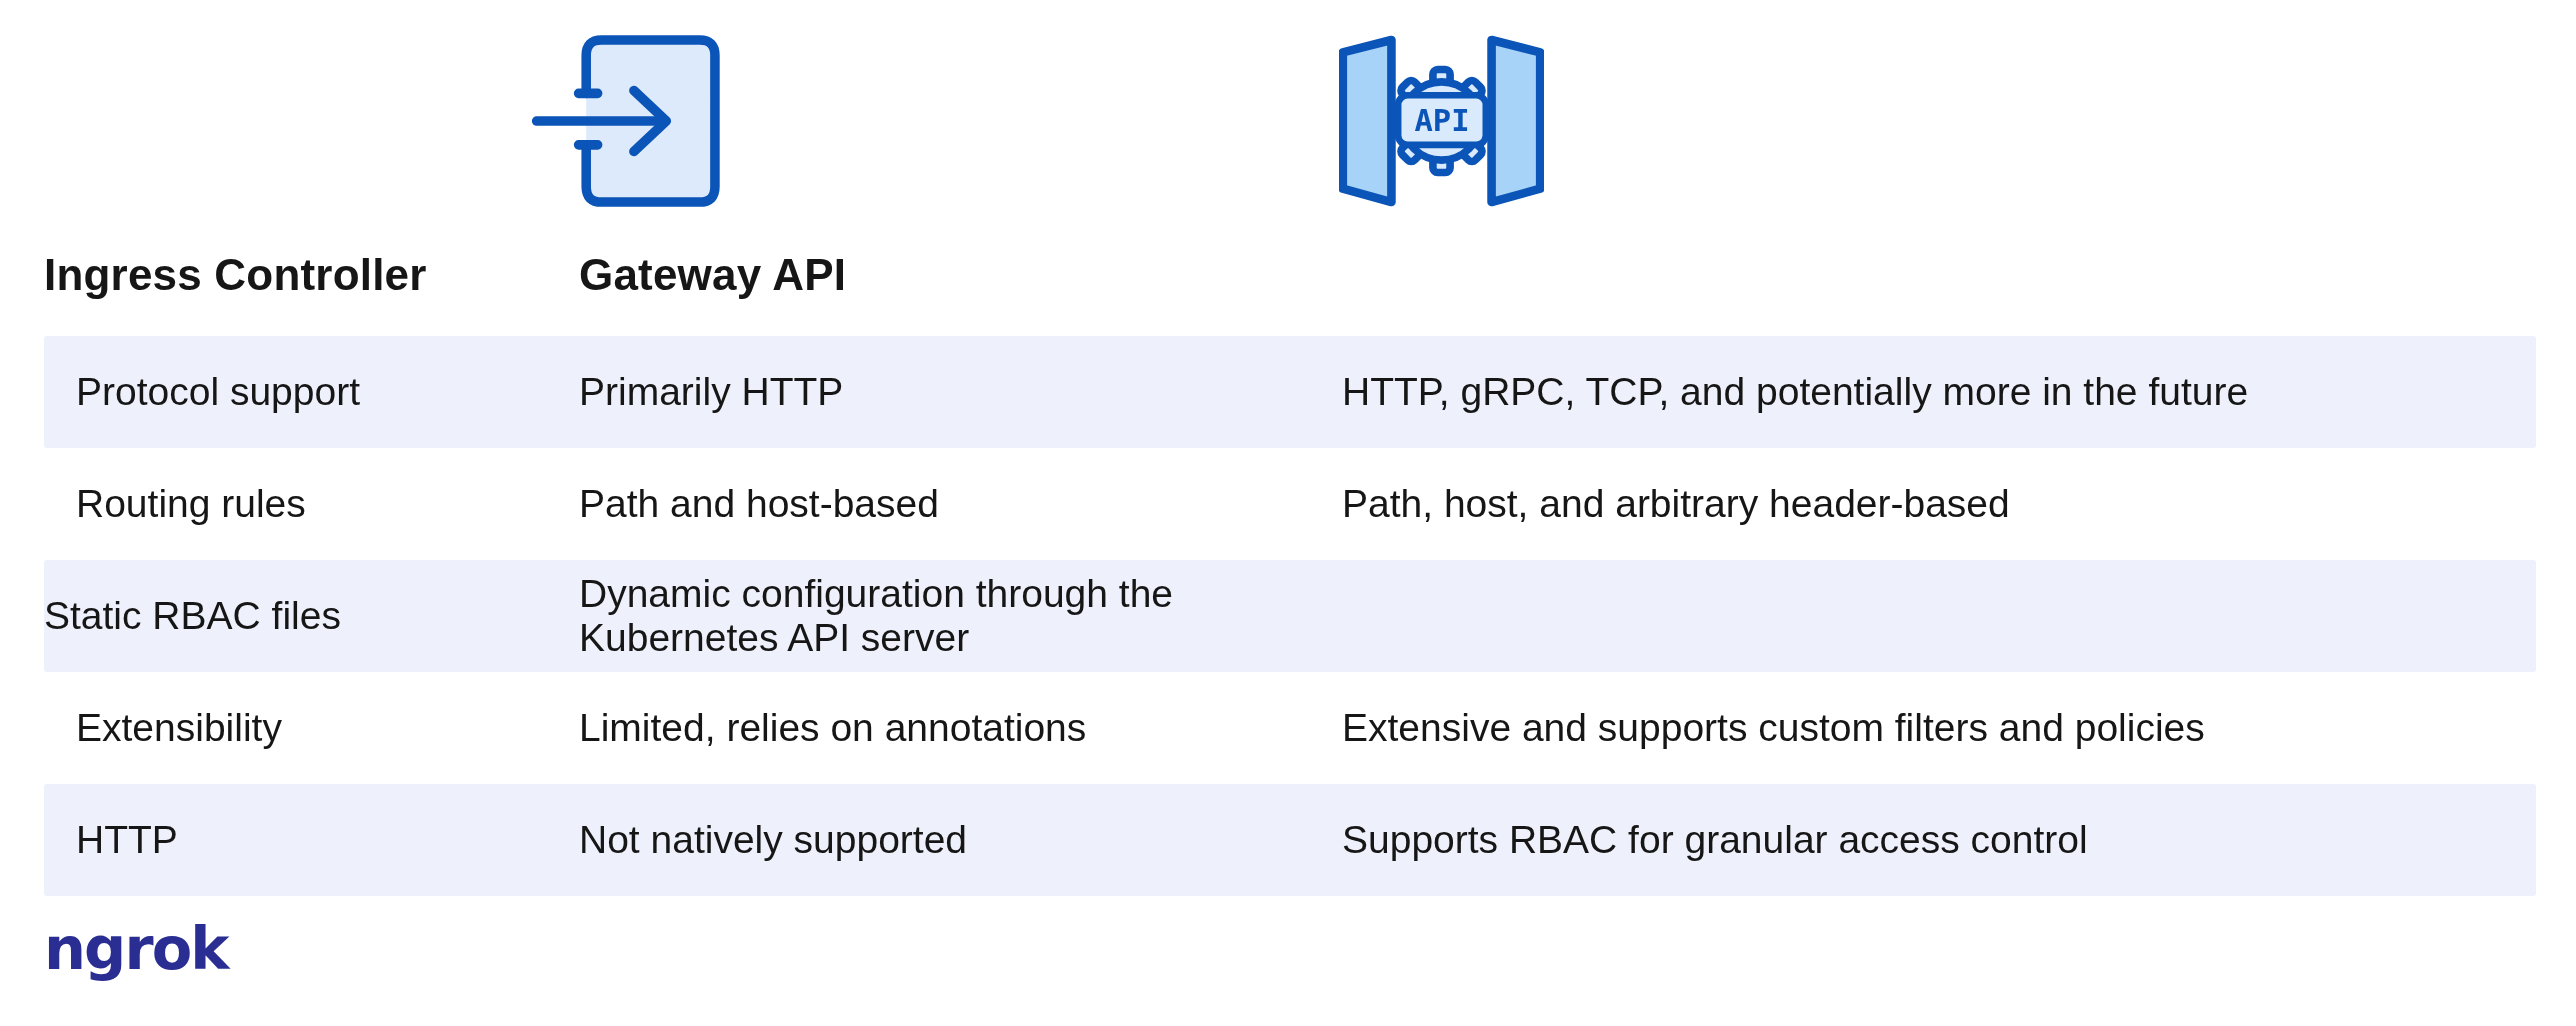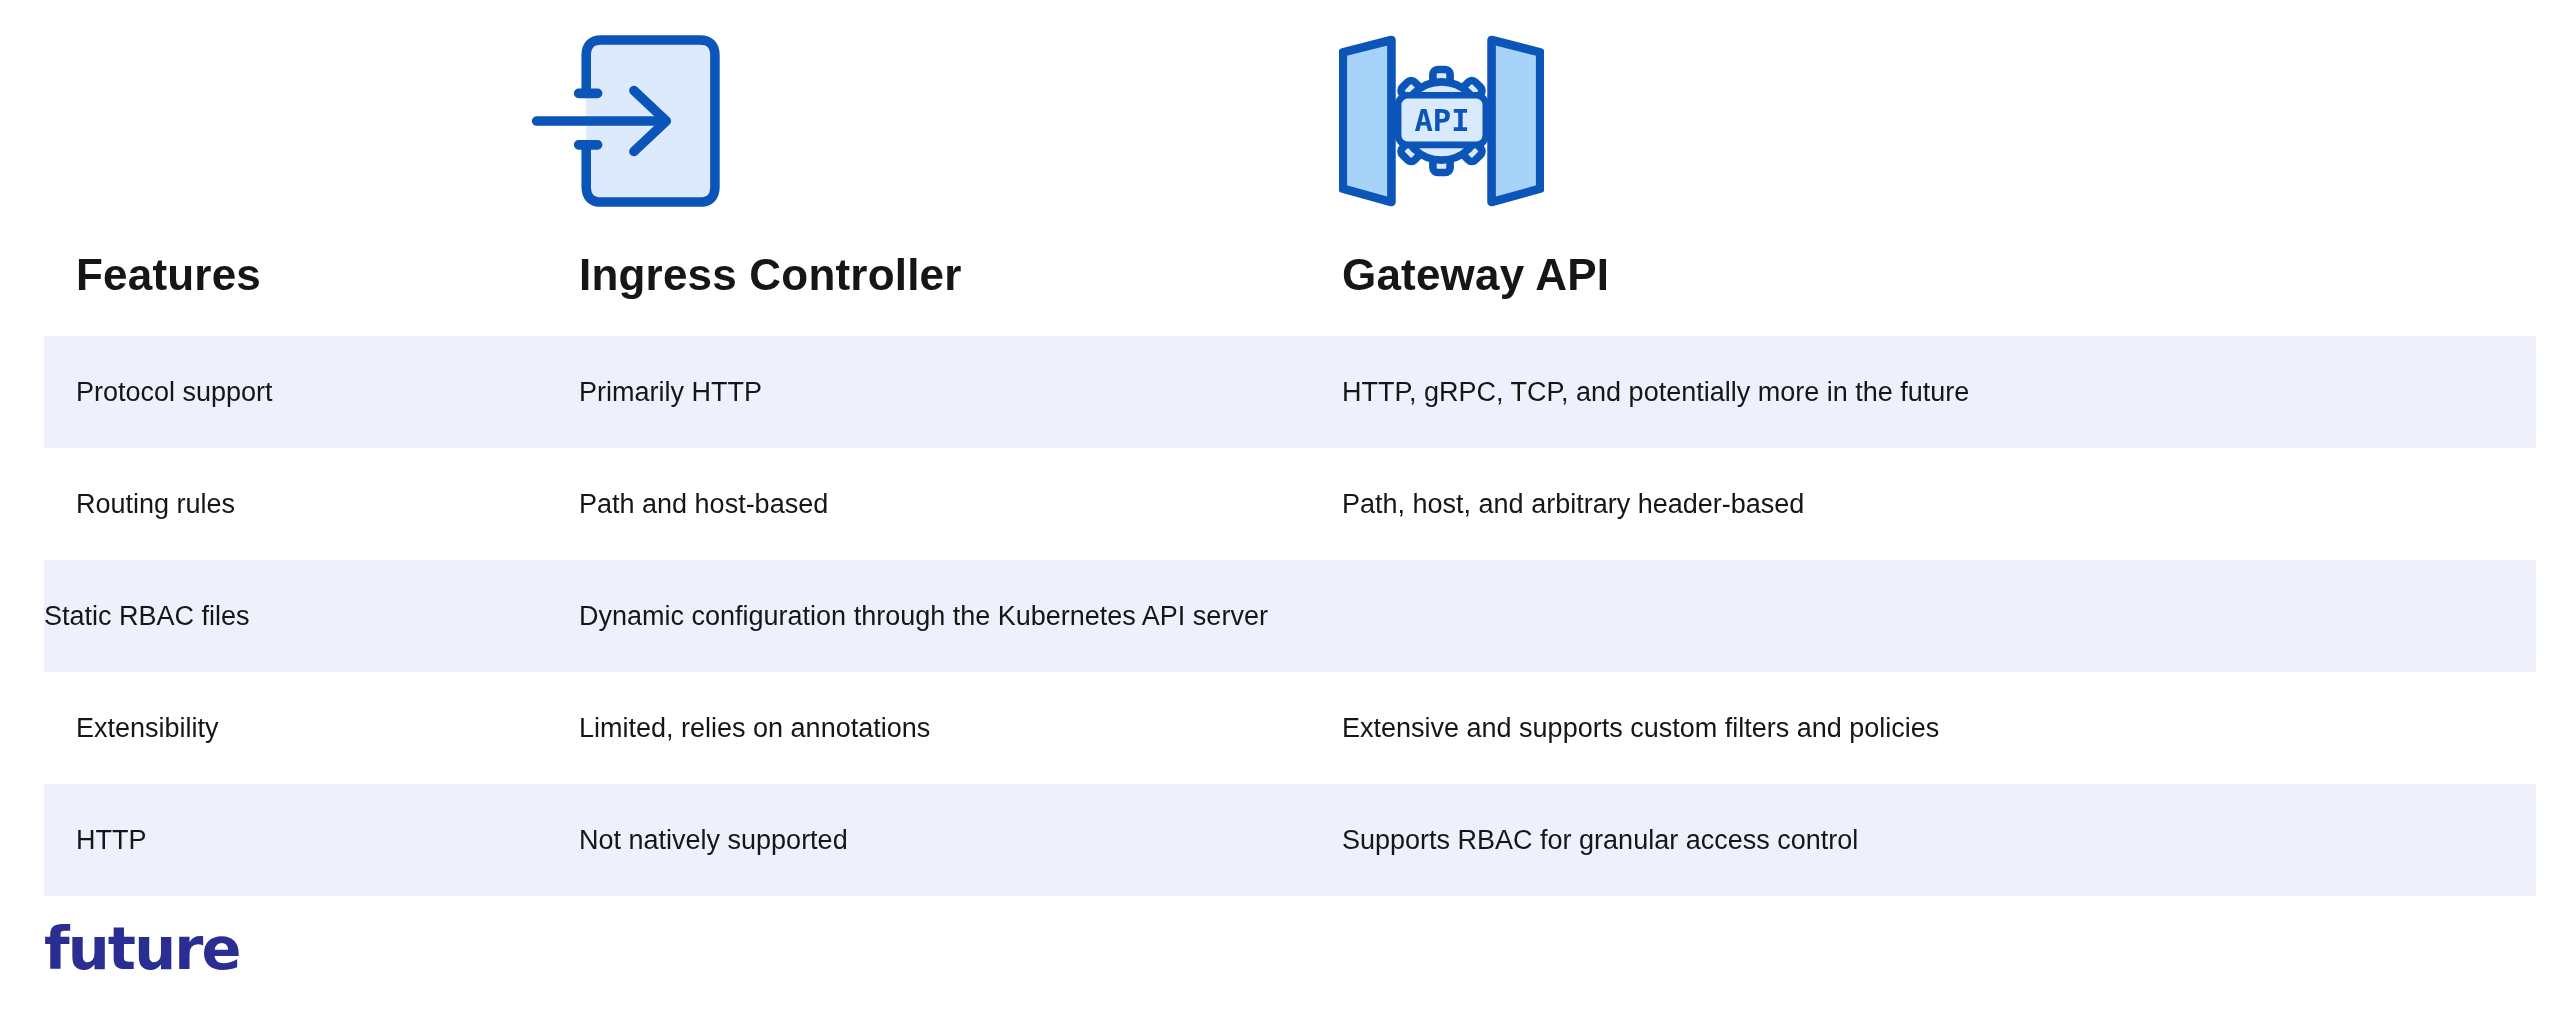--- a/index.html
+++ b/index.html
@@ -19,21 +19,21 @@
   .headers {
     position: absolute; left: 44px; top: 239px; width: 2492px; height: 71px;
     display: grid; grid-template-columns: 535px 763px 1fr; align-items: center;
     font-size: 44px; font-weight: 700; letter-spacing: 0.2px;
   }
   .headers .cell-feature { padding-left: 32px; }
 
   .table { position: absolute; left: 44px; top: 336px; width: 2492px; }
   .row {
     display: grid; grid-template-columns: 535px 763px 1fr;
-    height: 112px; align-items: center; font-size: 27px;
+    height: 112px; align-items: center; font-size: 39px;
   }
   .row.shaded { background: #EEF1FB; border-radius: 2.9px; }
   .row .cell-feature { padding-left: 32px; }
 
   .logo {
     position: absolute; left: 44px; top: 919px;
     font-family: "DejaVu Sans", sans-serif;
     font-size: 59px; font-weight: 800; letter-spacing: -1.9px;
     color: #2A2E92; line-height: 1;
   }
@@ -73,21 +73,20 @@
         <polygon points="4,20 55,7 55,177 4,163"></polygon>
         <polygon points="211,20 160,7 160,177 211,163"></polygon>
       </g>
 
       <rect x="62" y="65" width="92" height="52" rx="10" fill="#D9EAFC" stroke="#0B54B8" stroke-width="7"></rect>
       <text x="108" y="102" text-anchor="middle" font-family="DejaVu Sans Mono, monospace" font-size="32" font-weight="bold" fill="#0B54B8">API</text>
     </svg>
   </div>
 
   <div class="headers">
-    <div class="cell-feature">Features</div>
     <div>Ingress Controller</div>
     <div>Gateway API</div>
   </div>
 
   <div class="table">
     <div class="row shaded">
       <div class="cell-feature">Protocol support</div>
       <div>Primarily HTTP</div>
       <div>HTTP, gRPC, TCP, and potentially more in the future</div>
     </div>
@@ -105,16 +104,16 @@
       <div>Limited, relies on annotations</div>
       <div>Extensive and supports custom filters and policies</div>
     </div>
     <div class="row shaded">
       <div class="cell-feature">HTTP</div>
       <div>Not natively supported</div>
       <div>Supports RBAC for granular access control</div>
     </div>
   </div>
 
-  <div class="logo">future</div>
+  <div class="logo">ngrok</div>
 
 </div>
 
 
 </body></html>

